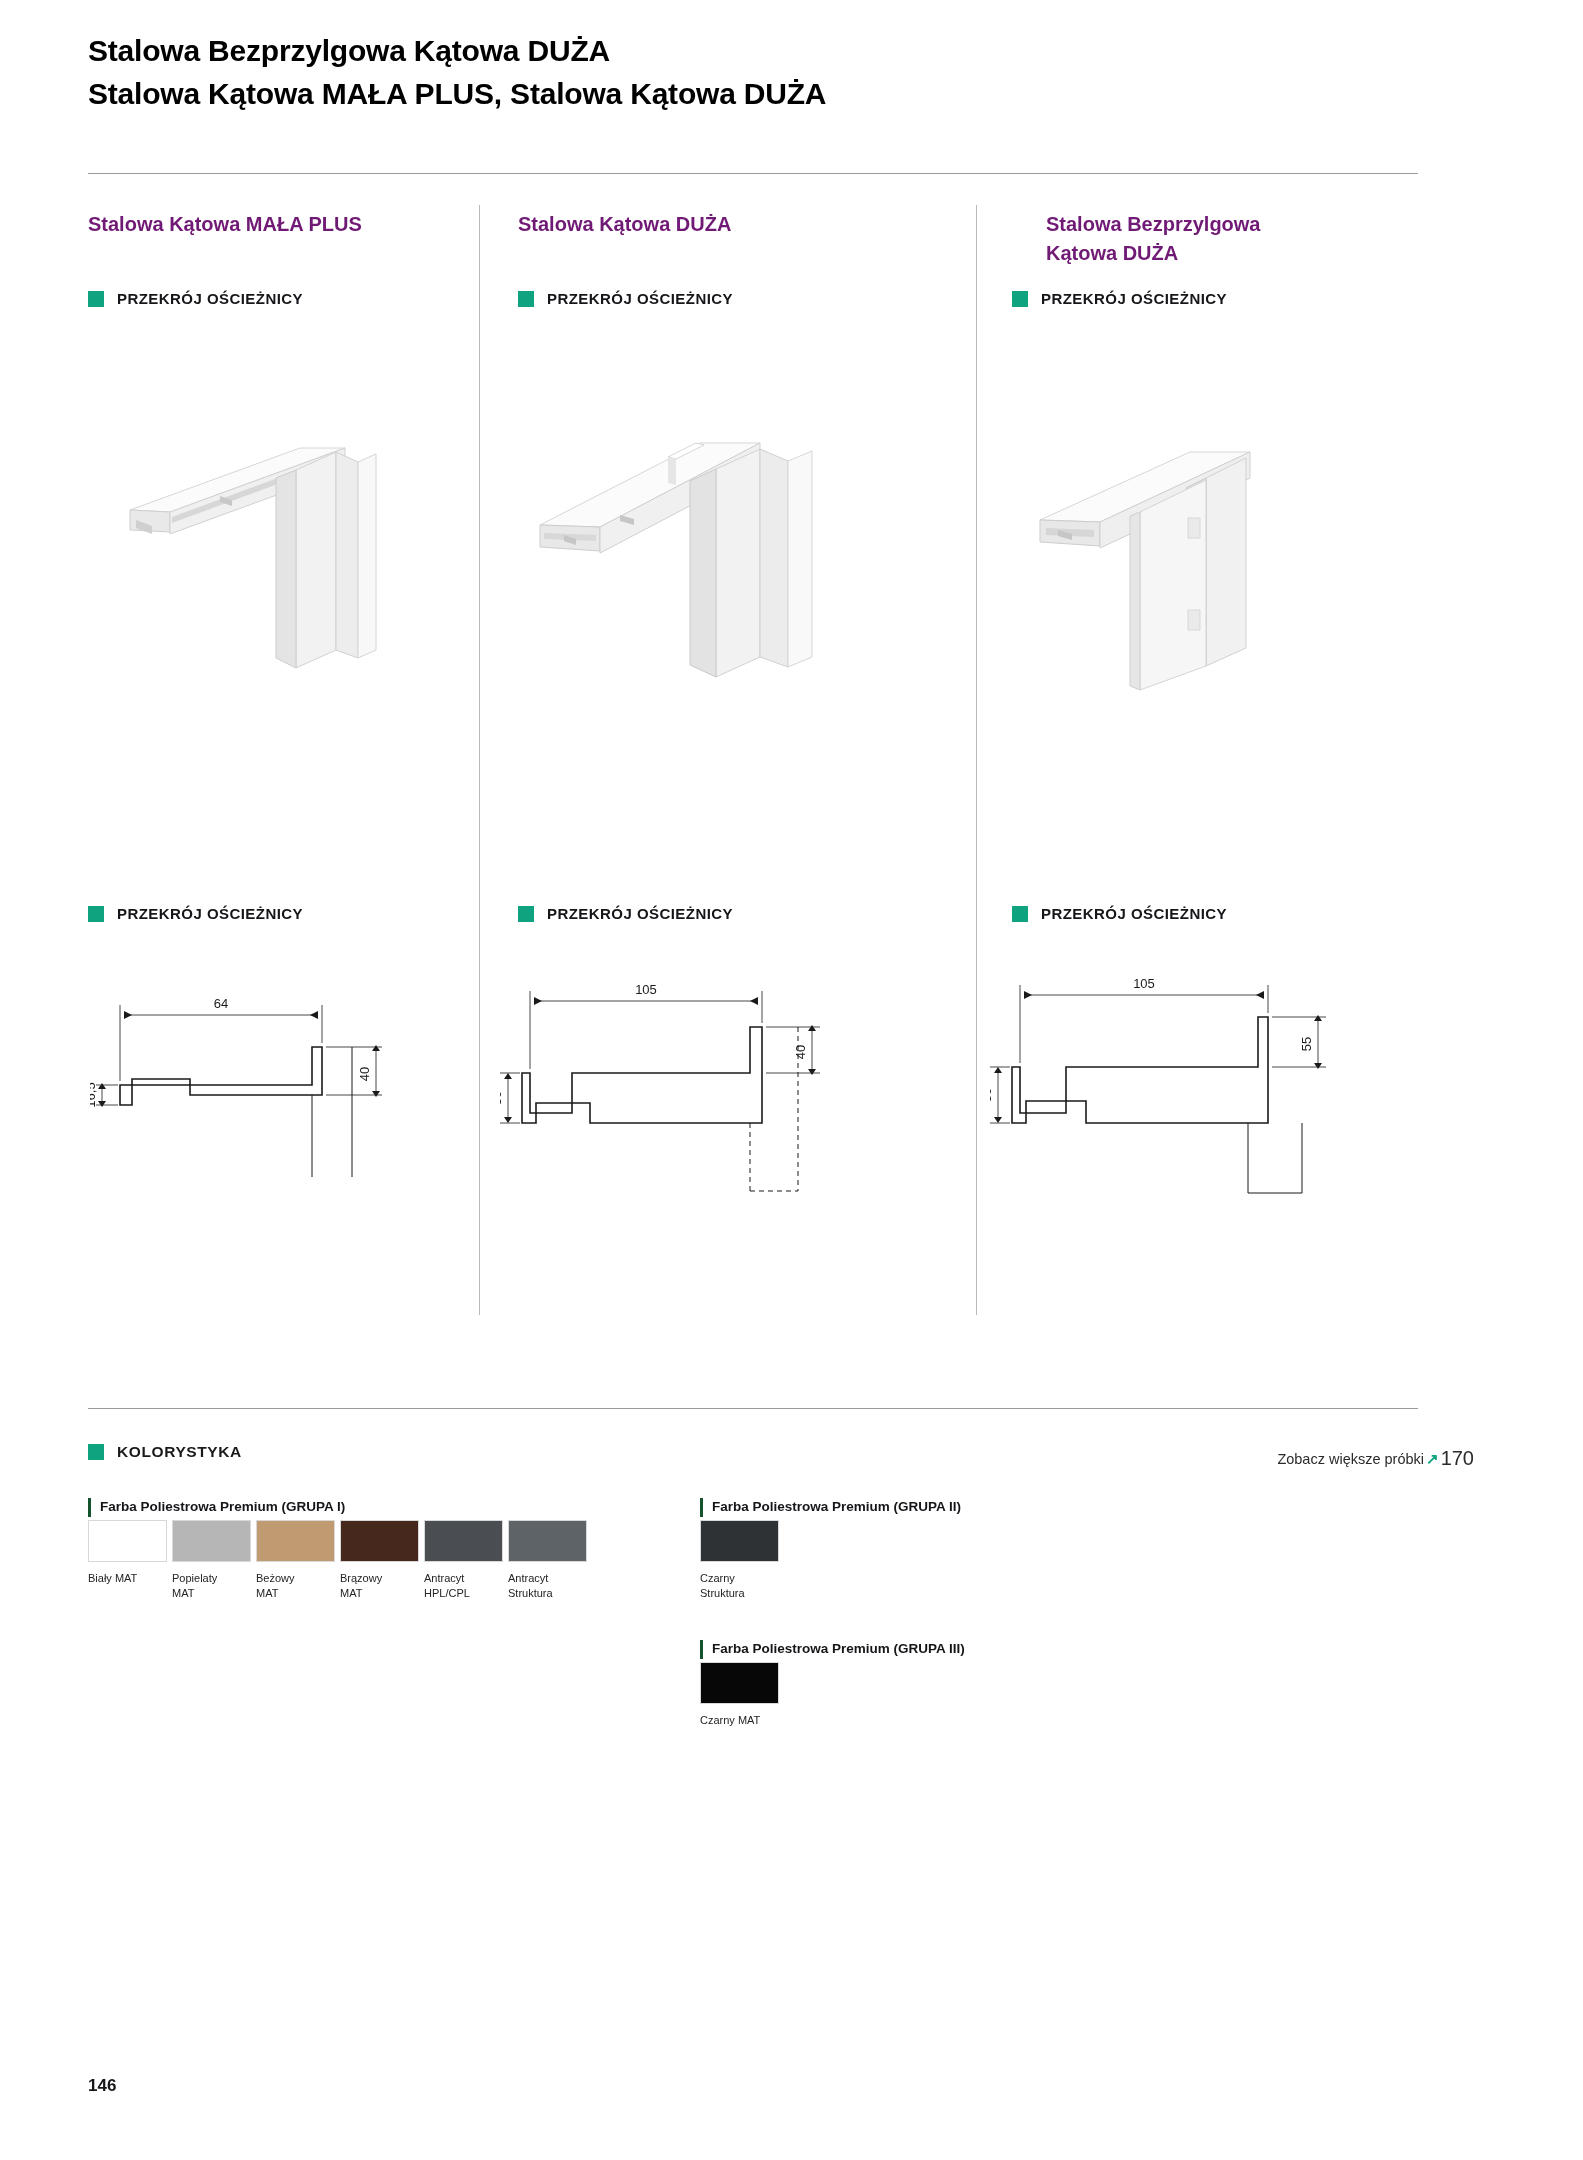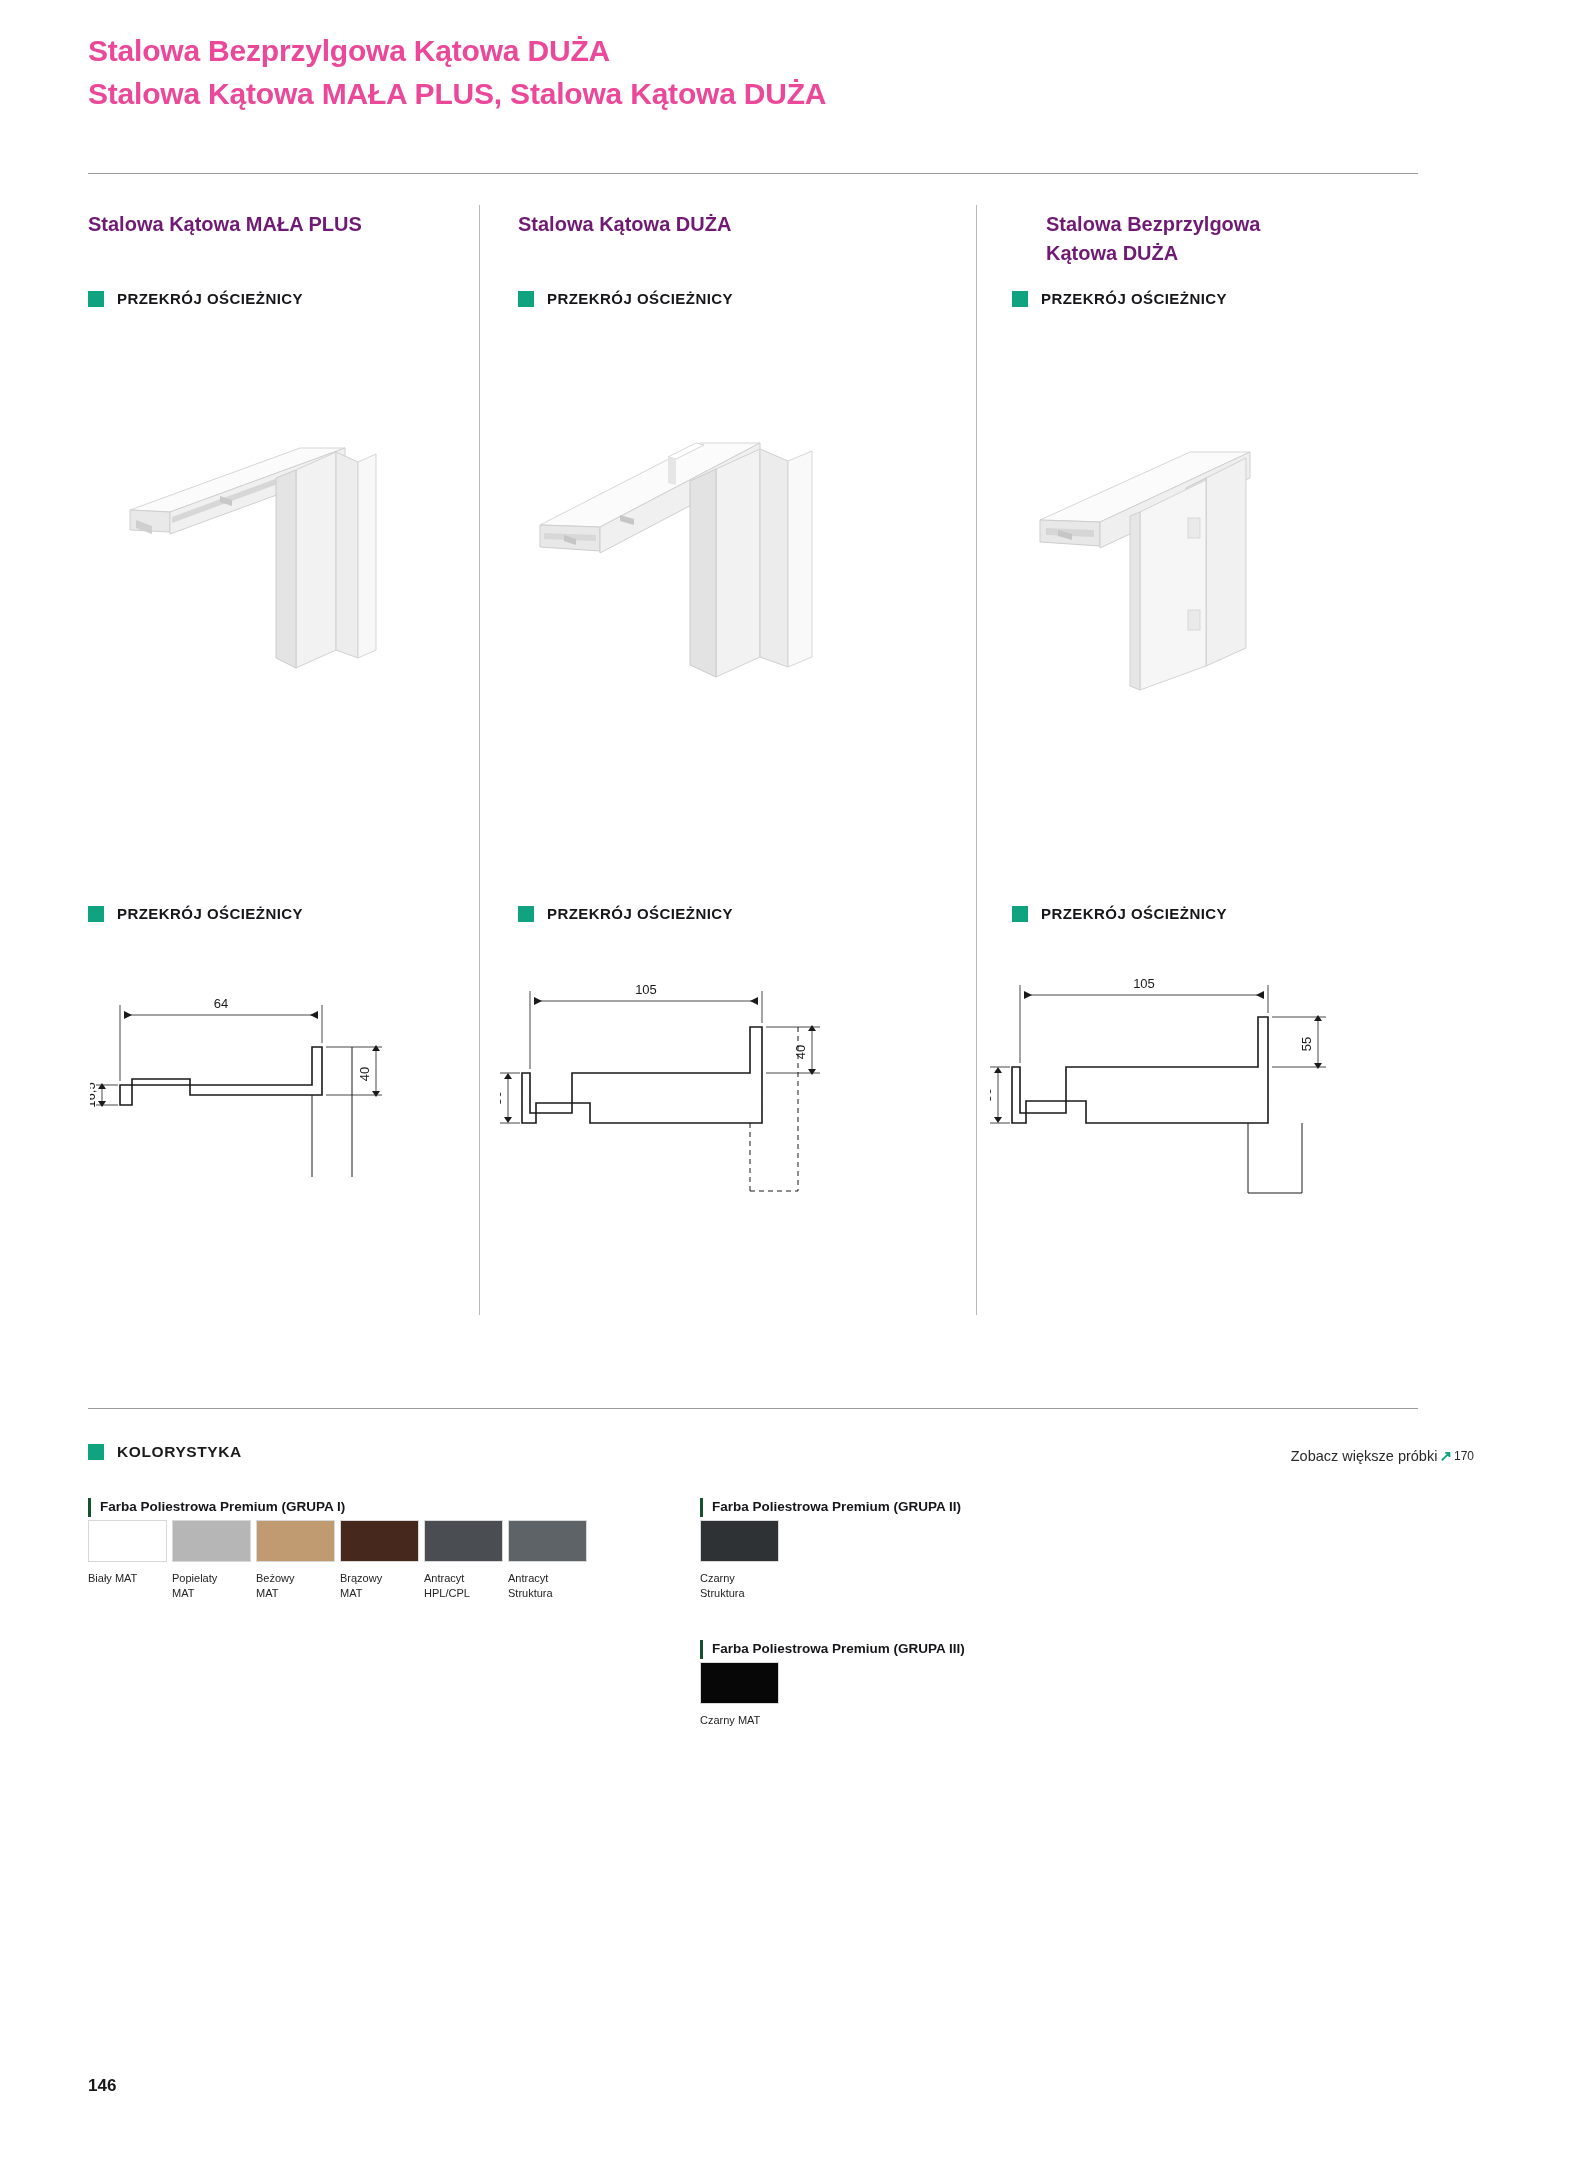--- a/index.html
+++ b/index.html
@@ -23,21 +23,21 @@
   .title-block {
     position: absolute;
     left: 88px; top: 30px;
     width: 1330px;
   }
   .title-line {
     font-size: 30px;
     font-weight: bold;
     letter-spacing: -0.2px;
     line-height: 1.42;
-    color: #ec4899;
+    color: #000000;
   }
   .title-rule {
     position: absolute;
     left: 88px; top: 173px;
     width: 1330px; height: 1px;
     background: #9a9a9a;
   }
 
   
   .col-head {
@@ -124,21 +124,21 @@
     display: flex; align-items: center; justify-content: flex-end;
     gap: 2px;
     font-size: 14.5px;
     color: #2a2a2a;
   }
   .kol-link .arrow {
     color: #0fa47f;
     font-size: 15px;
     font-weight: bold;
   }
-  .kol-link .pg { font-size: 12px; }
+  .kol-link .pg { font-size: 20px; }
 
   
   .group {
     position: absolute;
   }
   .group .g-head {
     border-left: 3px solid #14532d;
     padding-left: 9px;
     font-size: 13.5px;
     font-weight: bold;

